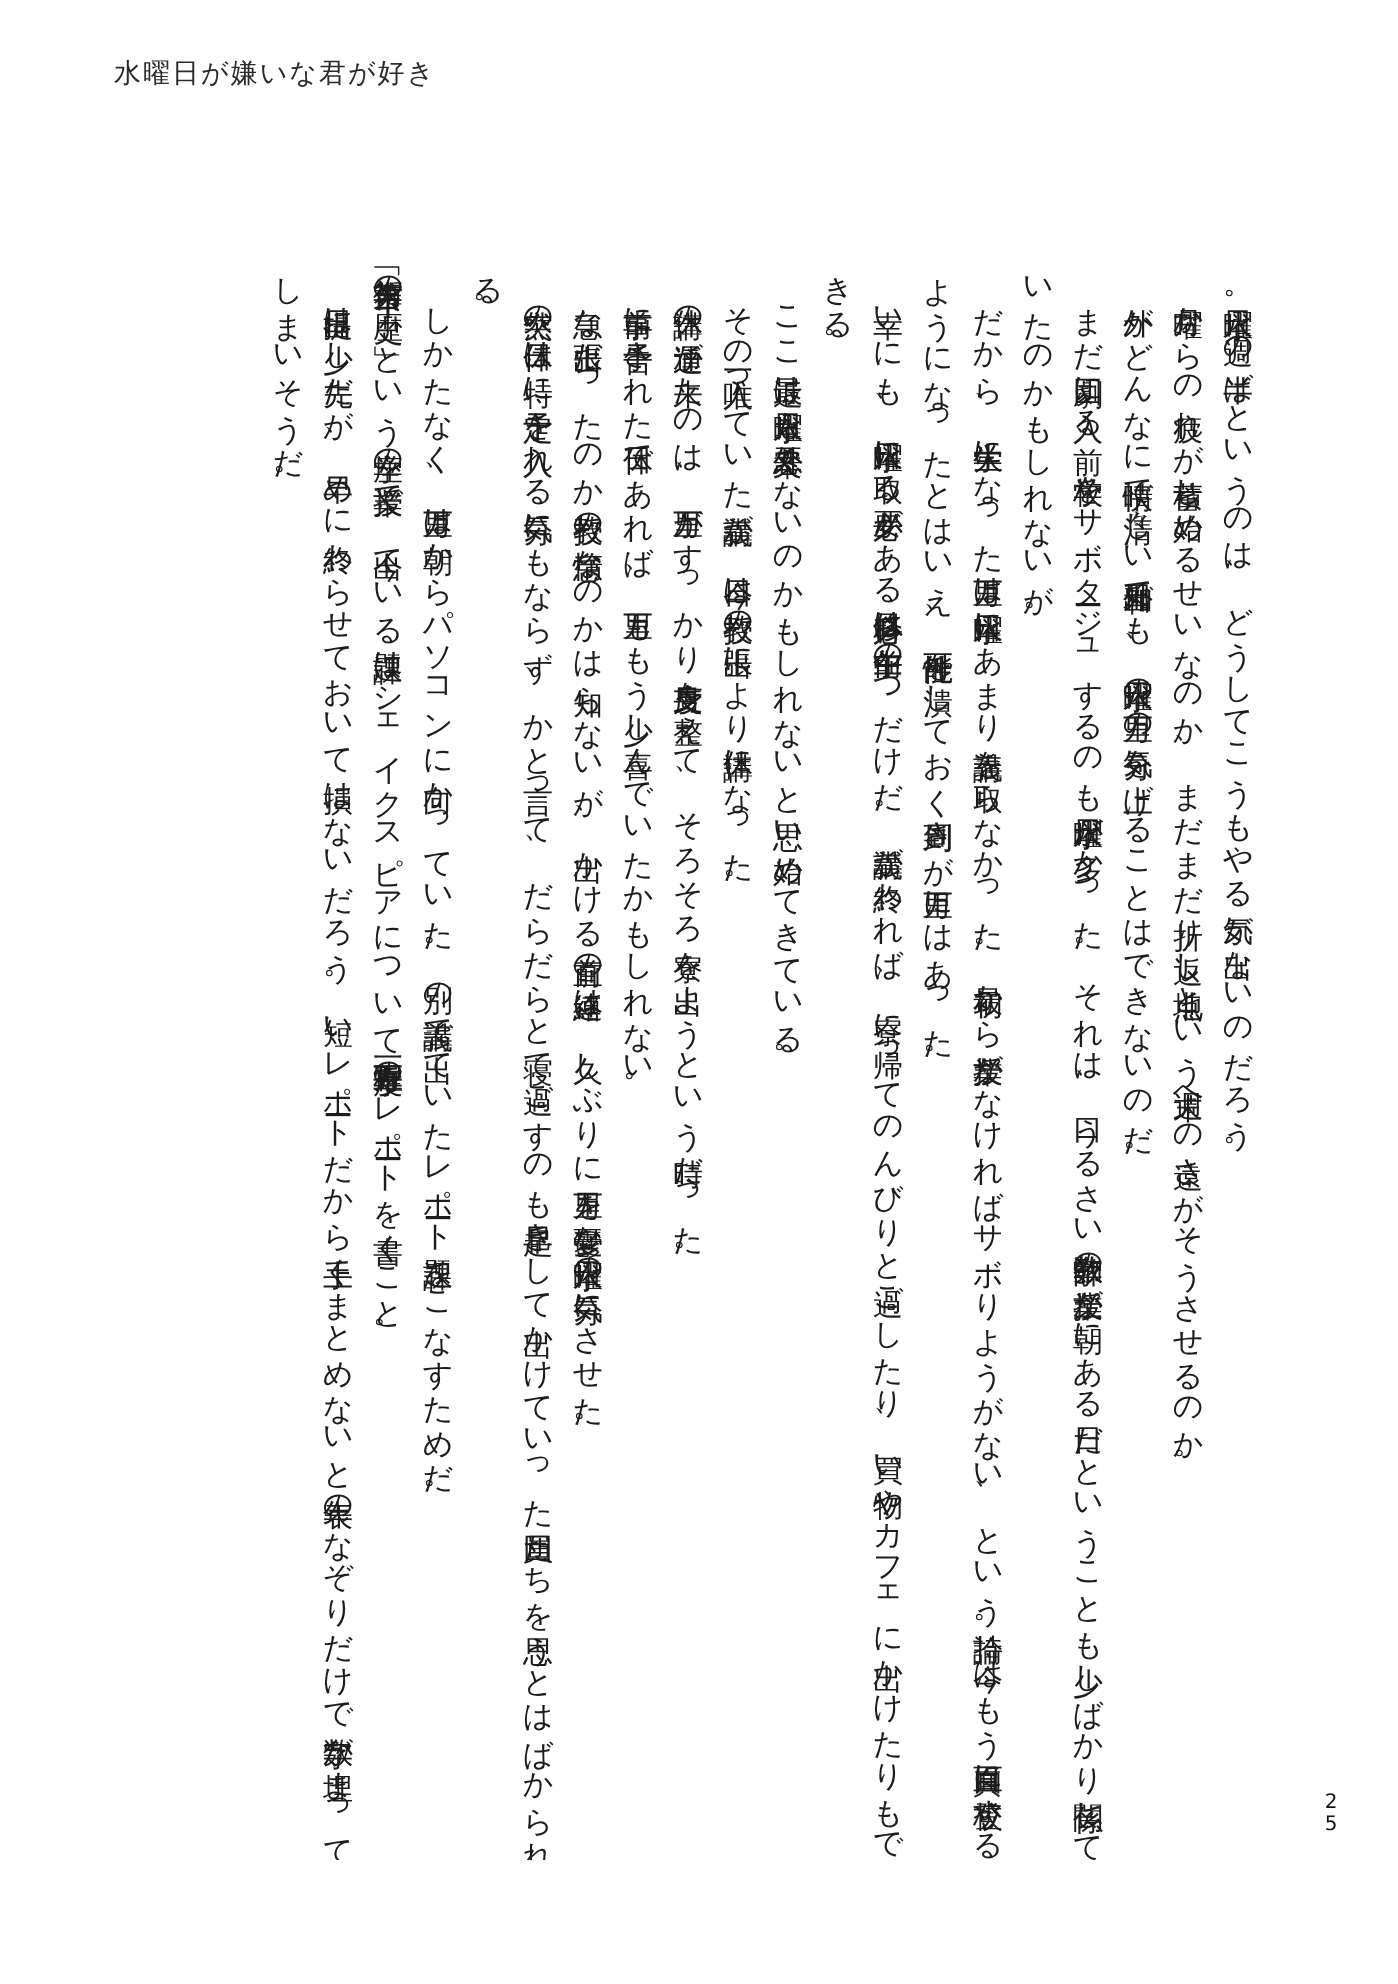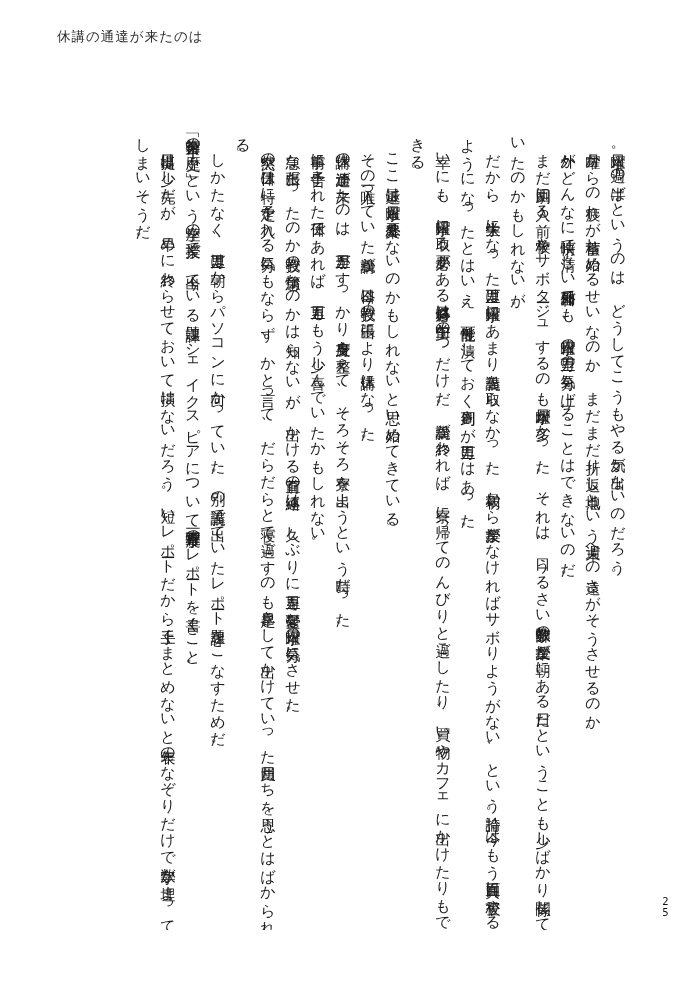--- a/index.html
+++ b/index.html
@@ -48,21 +48,21 @@
     line-height:12px;
     color:#111111;
     font-family:"DejaVu Sans","Liberation Sans",sans-serif;
   }
 </style>
 </head>
 <body>
 
 <div class="page">
 
-  <div class="running-header">休講の通達が来たのは</div>
+  <div class="running-header">水曜日が嫌いな君が好き</div>
 
   <div class="vbody">
     <p>水曜日。週の半ばというのは、どうしてこうもやる気が出ないのだろう。</p>
     <p>月曜からの疲れが蓄積し始めるせいなのか、まだまだ折り返し地点という週末への遠さがそうさせるのか。</p>
     <p>外がどんなに快晴で清々しい外出日和でも、水曜日の万里の気分を上げることはできないのだ。</p>
     <p>まだ劇団に入る前、学校をサボタージュするのも水曜日が多かった。それは、口うるさい数学教師の授業が朝一にある日だということも少しばかり関係していたのかもしれないが。</p>
     <p>だから、大学生になった万里は水曜日にあまり講義を取らなかった。最初から授業がなければサボりようがない、という持論。今はもう真面目に登校するようになったとはいえ、可能性を潰しておく周到さが万里にはあった。</p>
     <p>幸いにも、水曜日に取る必要がある必修科目は午前中の一つだけだ。講義が終われば、寮に帰ってのんびりと過ごしたり、買い物やカフェに出かけたりもできる。</p>
     <p>ここ最近は水曜日も案外悪くないのかもしれないと思い始めてきている。</p>
     <p>その唯一入っていた講義が、今日は教授の出張により休講になった。</p>

